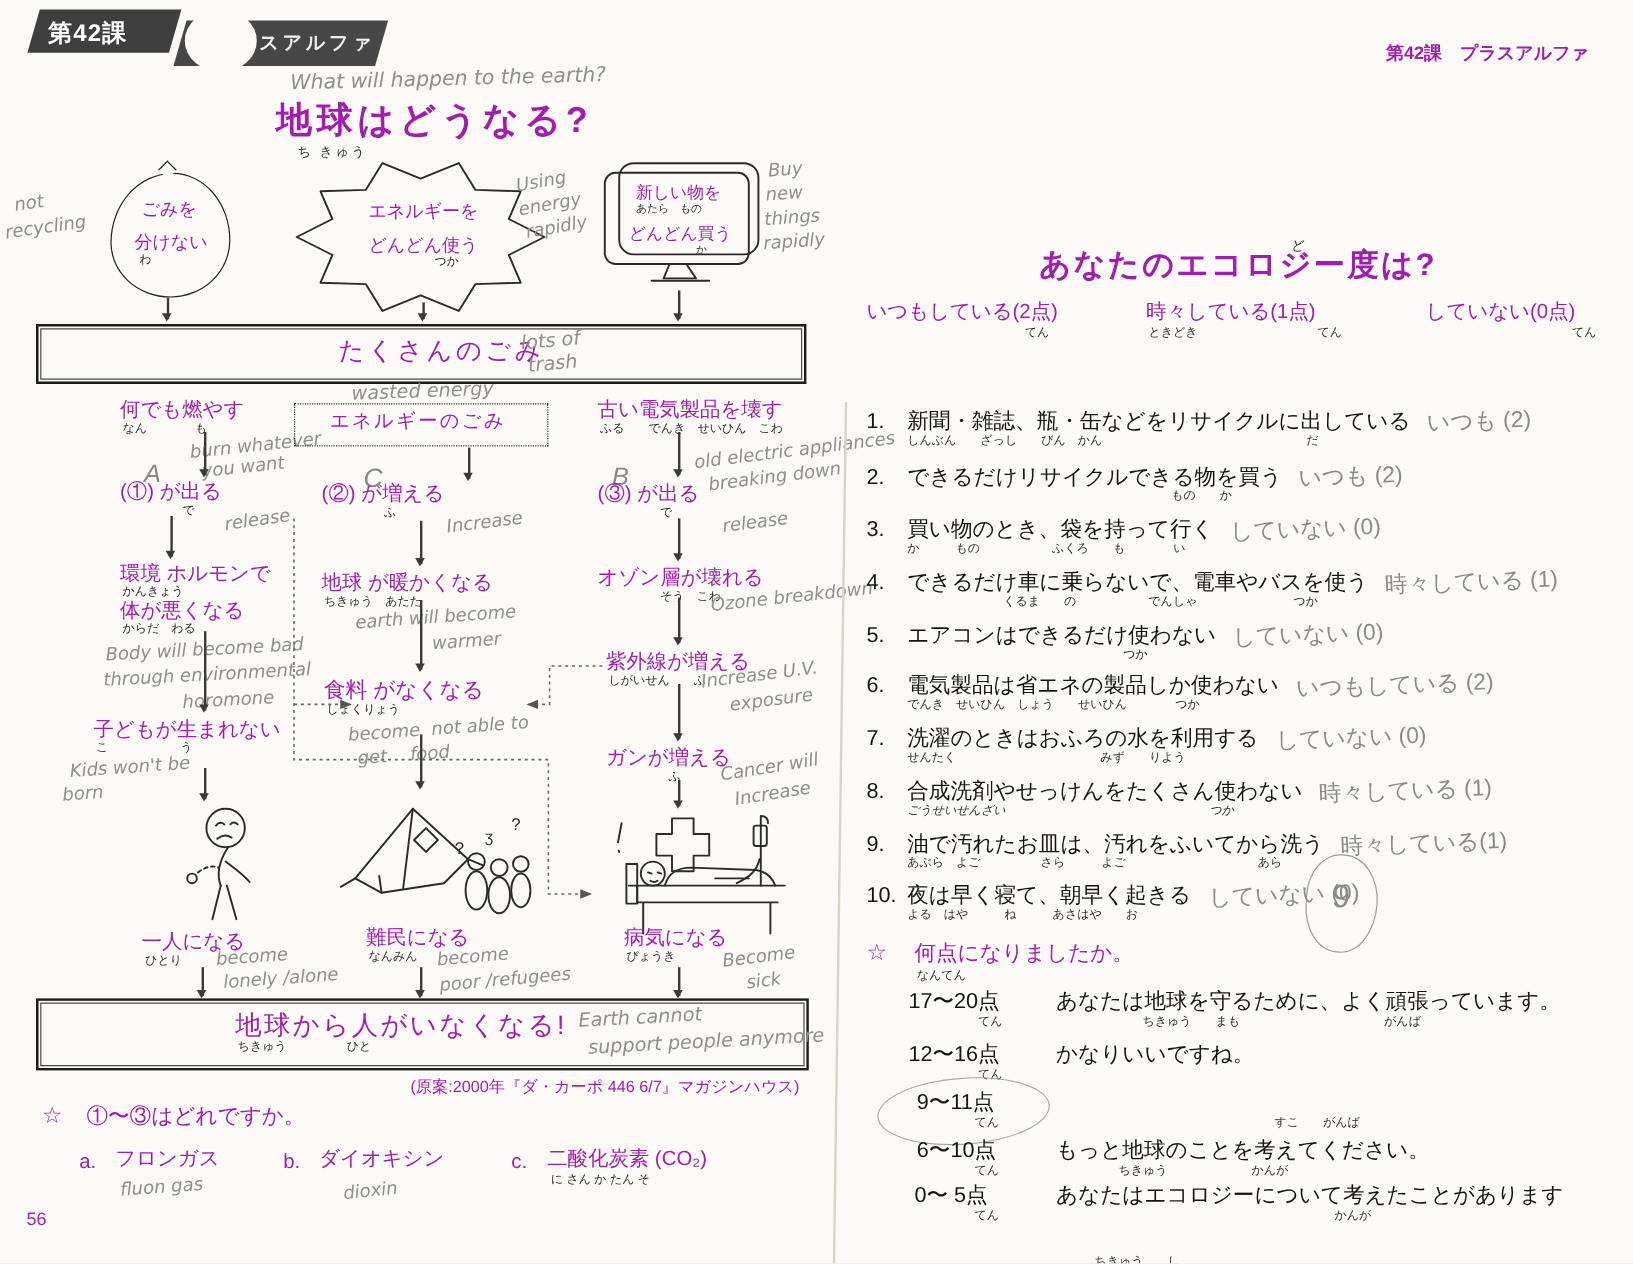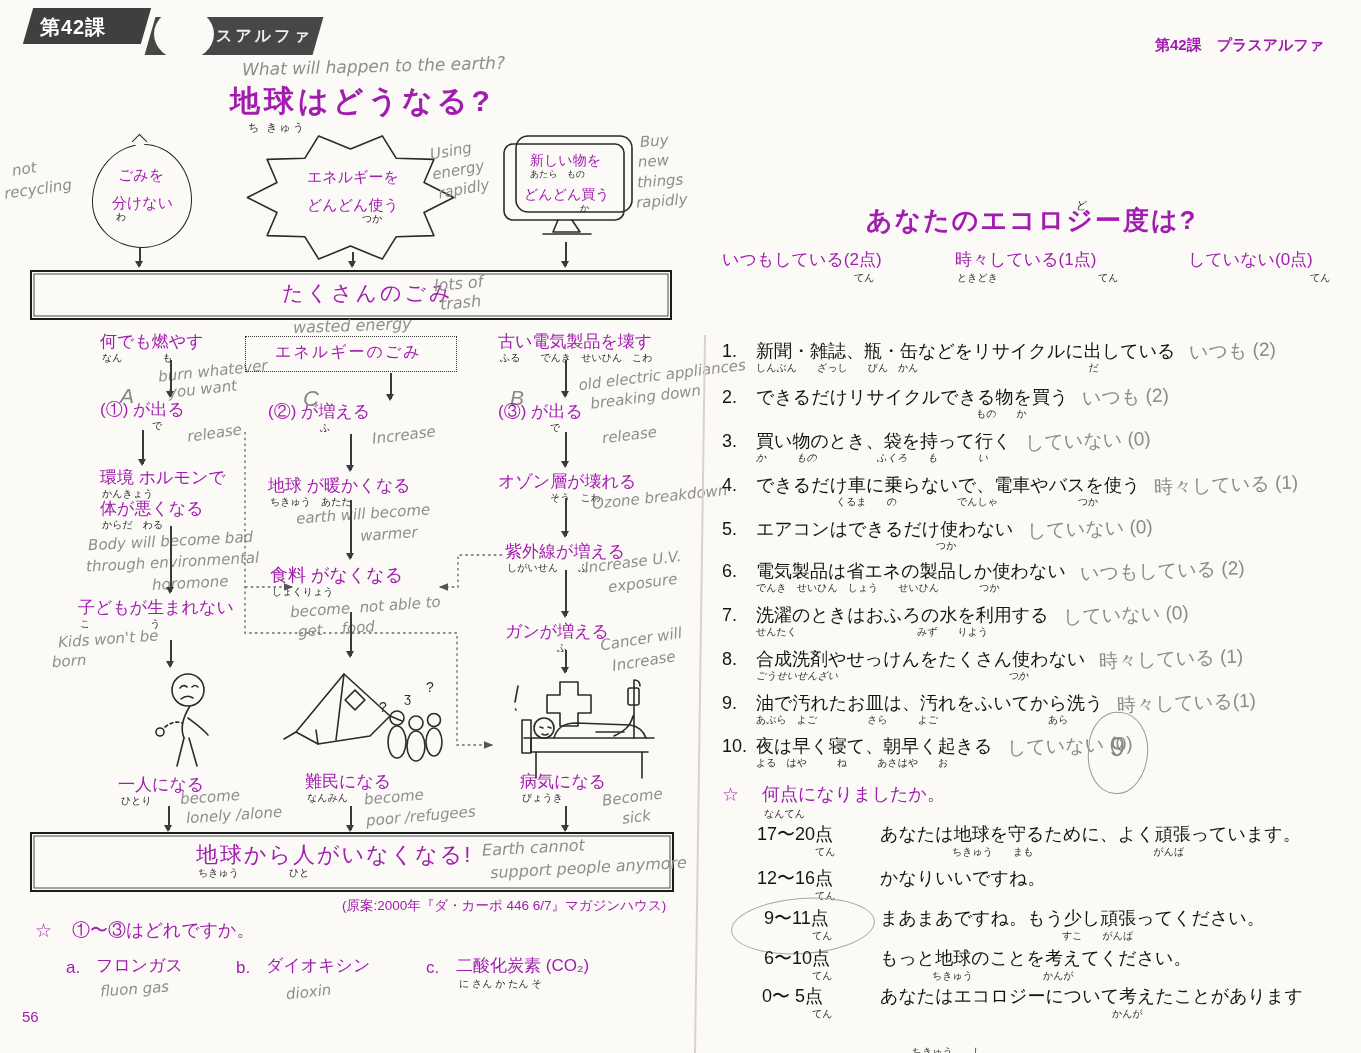--- a/index.html
+++ b/index.html
@@ -257,21 +257,21 @@
   <div class="ab fr" style="left:756px;top:363px;">しんぶん　　ざっし　　びん　かん　　　　　　　　　　　　　　　　　だ</div>
 
   <div class="qrow" style="top:384px;">
     <span class="qno">2.</span><span>できるだけリサイクルできる物を買う</span><span class="ansj">いつも (2)</span>
   </div>
   <div class="ab fr" style="left:756px;top:409px;">　　　　　　　　　　　　　　　　　　　　　　もの　　か</div>
 
   <div class="qrow" style="top:428px;">
     <span class="qno">3.</span><span>買い物のとき、袋を持って行く</span><span class="ansj">していない (0)</span>
   </div>
-  <div class="ab fr" style="left:756px;top:453px;font-style:italic;">か　　　もの　　　　　　ふくろ　　も　　　　い</div>
+  <div class="ab fr" style="left:756px;top:453px;">か　　　もの　　　　　　ふくろ　　も　　　　い</div>
 
   <div class="qrow" style="top:472px;">
     <span class="qno">4.</span><span>できるだけ車に乗らないで、電車やバスを使う</span><span class="ansj">時々している (1)</span>
   </div>
   <div class="ab fr" style="left:756px;top:497px;">　　　　　　　　くるま　　の　　　　　　でんしゃ　　　　　　　　つか</div>
 
   <div class="qrow" style="top:516px;">
     <span class="qno">5.</span><span>エアコンはできるだけ使わない</span><span class="ansj">していない (0)</span>
   </div>
   <div class="ab fr" style="left:756px;top:541px;">　　　　　　　　　　　　　　　　　　つか</div>
@@ -313,21 +313,20 @@
   <div class="stext" style="top:822px;">あなたは地球を守るために、よく頑張っています。</div>
   <div class="ab fr" style="left:882px;top:847px;">　　　　　　　ちきゅう　　まも　　　　　　　　　　　　がんば</div>
 
   <div class="srange" style="top:866px;">12〜16点</div>
   <div class="ab fr" style="left:815px;top:891px;">てん</div>
   <div class="stext" style="top:866px;">かなりいいですね。</div>
 
   <div class="ab" style="left:731px;top:898px;width:142px;height:54px;border:1.5px solid #a8a8a8;border-radius:50%;transform:rotate(-4deg);"></div>
   <div class="srange" style="top:906px;left:764px;">9〜11点</div>
   <div class="ab fr" style="left:812px;top:931px;">てん</div>
-  <div class="stext" style="top:906px;">まあまあですね。もう少し頑張ってください。</div>
   <div class="ab fr" style="left:882px;top:931px;">　　　　　　　　　　　　　　　　　　すこ　　がんば</div>
 
   <div class="srange" style="top:946px;left:764px;">6〜10点</div>
   <div class="ab fr" style="left:812px;top:971px;">てん</div>
   <div class="stext" style="top:946px;">もっと地球のことを考えてください。</div>
   <div class="ab fr" style="left:882px;top:971px;">　　　　　ちきゅう　　　　　　　かんが</div>
 
   <div class="srange" style="top:984px;left:762px;">0〜 5点</div>
   <div class="ab fr" style="left:812px;top:1009px;">てん</div>
   <div class="stext" style="top:984px;">あなたはエコロジーについて考えたことがあります</div>

